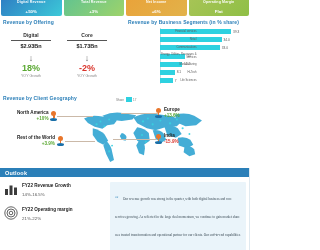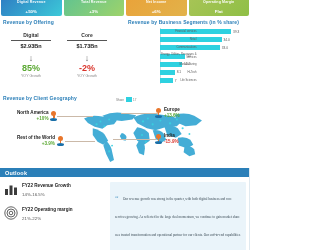--- a/index.html
+++ b/index.html
@@ -152,21 +152,21 @@
   </div>
 
   <div class="panel" id="offering">
     <div class="panel-title">Revenue by Offering</div>
     <div class="off-grid">
       <div class="off-col">
         <div class="off-label">Digital</div>
         <div class="off-rule"></div>
         <div class="off-value">$2.93Bn</div>
         <div class="off-arrow">↓</div>
-        <div class="off-pct up">85%</div>
+        <div class="off-pct up">18%</div>
         <div class="off-sub">YOY Growth</div>
       </div>
       <div class="off-col">
         <div class="off-label">Core</div>
         <div class="off-rule"></div>
         <div class="off-value">$1.73Bn</div>
         <div class="off-arrow">↓</div>
         <div class="off-pct down">-2%</div>
         <div class="off-sub">YOY Growth</div>
       </div>

